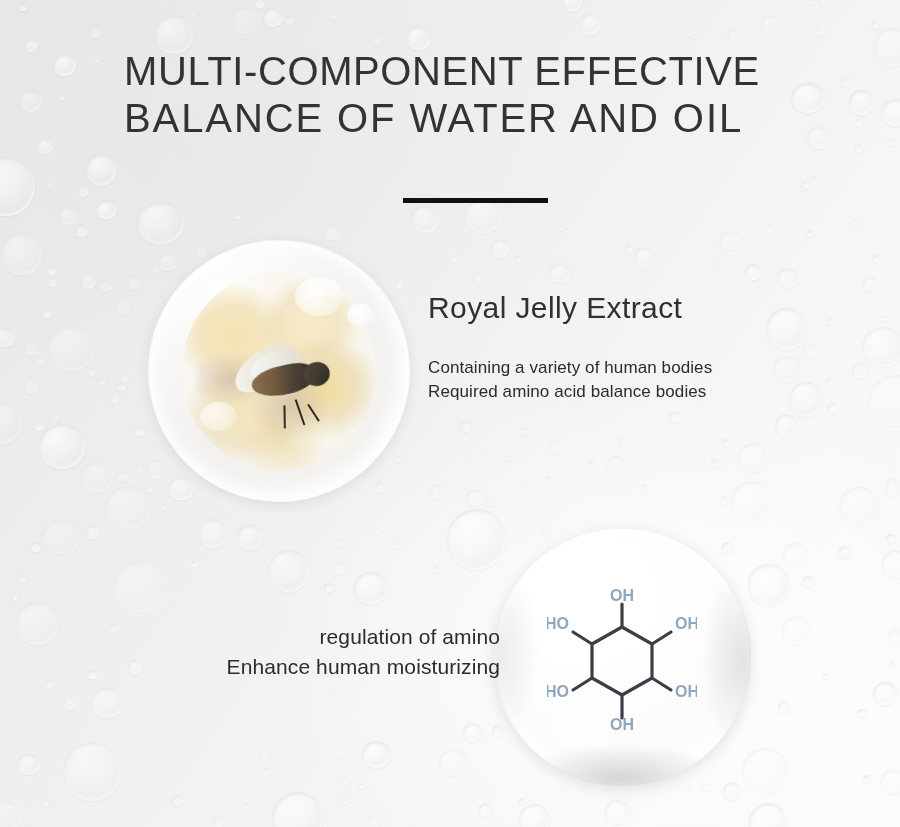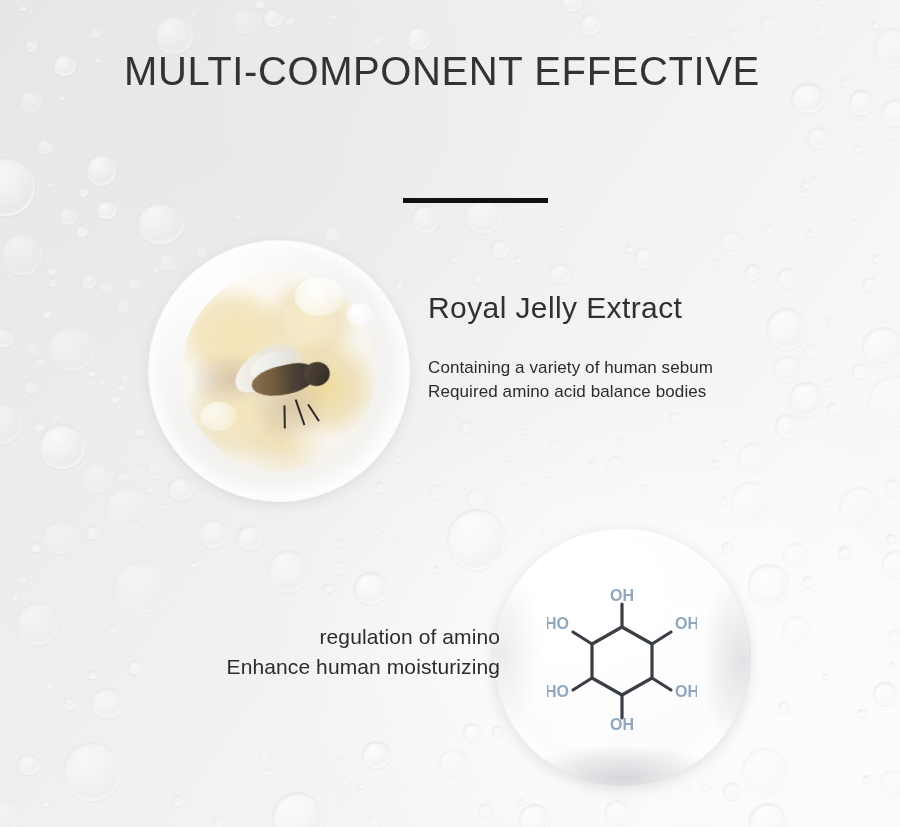--- a/index.html
+++ b/index.html
@@ -490,20 +490,21 @@
       <div class="drop" style="left: 888.032px; top: 138.21px; width: 7.79455px; height: 8.1642px; opacity: 0.41;"></div>
       <div class="drop" style="left: 167.838px; top: 476.877px; width: 25.9123px; height: 23.5369px; opacity: 0.6;"></div>
       <div class="drop" style="left: 87.6183px; top: 369.436px; width: 7.46004px; height: 6.97958px; opacity: 0.71;"></div>
       <div class="drop" style="left: 172.246px; top: 794.795px; width: 12.2393px; height: 10.7874px; opacity: 0.64;"></div>
       <div class="drop" style="left: 799.291px; top: 191.316px; width: 6.14639px; height: 5.92693px; opacity: 0.49;"></div>
       <div class="drop" style="left: 701.477px; top: 783.466px; width: 7.56979px; height: 7.43606px; opacity: 0.37;"></div>
     </div>
 
   <div class="title-block">
     <div class="title-line">MULTI-COMPONENT EFFECTIVE</div>
+    <div class="title-line second">BALANCE OF WATER AND OIL</div>
   </div>
   <div class="divider"></div>
 
   <div class="bubble" id="bubble-jelly">
     <div class="jelly-core"></div>
     <div class="jelly-tint"></div>
     <div class="bee">
       <div class="bee-wing"></div>
       <div class="bee-wing w2"></div>
       <div class="bee-body"></div>
@@ -514,21 +515,21 @@
     </div>
     <div class="jelly-hl h1"></div>
     <div class="jelly-hl h2"></div>
     <div class="jelly-hl h3"></div>
     <div class="bubble-rim"></div>
   </div>
 
   <div class="ing-right">
     <div class="ing-name">Royal Jelly Extract</div>
     <div class="ing-desc-wrap">
-      <div class="ing-desc">Containing a variety of human sebum</div>
+      <div class="ing-desc">Containing a variety of human bodies</div>
       <div class="ing-desc">Required amino acid balance bodies</div>
     </div>
   </div>
 
   <div class="bubble" id="bubble-inositol">
     <div class="drop-hl d1"></div>
     <div class="drop-hl d2"></div>
     <div class="drop-hl d3"></div>
     <div class="drop-hl d4"></div>
     <svg class="molecule" width="150" height="150" viewBox="0 0 150 150">

